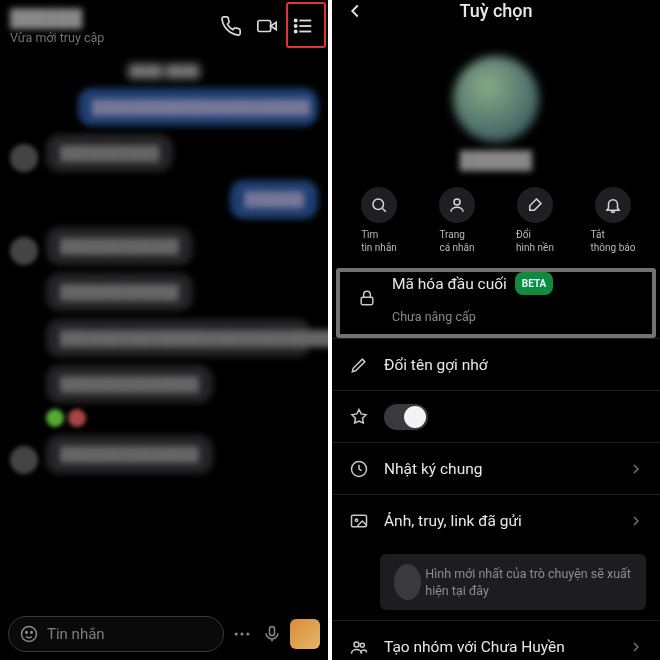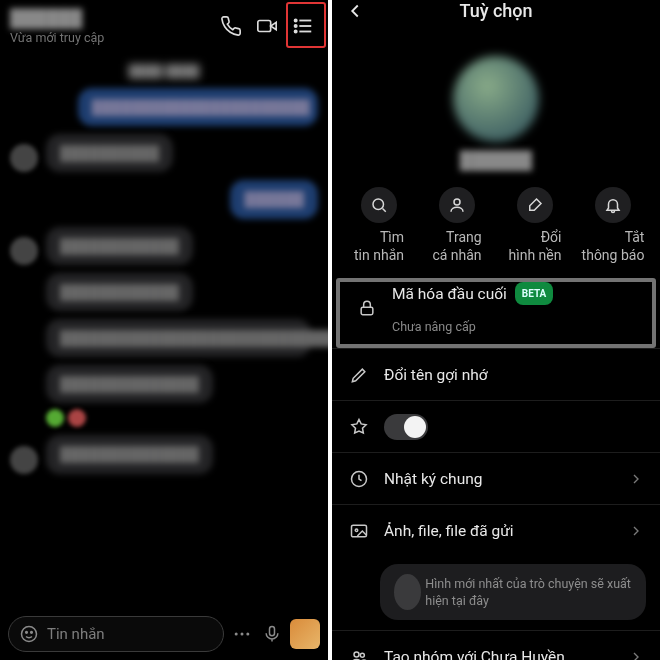--- a/index.html
+++ b/index.html
@@ -147,21 +147,21 @@
   .action-item {
     flex: 1; display: flex; flex-direction: column; align-items: center; gap: 6px;
   }
   .action-circle {
     width: 36px; height: 36px; border-radius: 50%;
     background: #1f1f21;
     display: flex; align-items: center; justify-content: center;
     color: #d8d8d8;
   }
   .action-label {
-    font-size: 14px; color: #b8b8b8; text-align: right;
+    font-size: 10px; color: #b8b8b8; text-align: left;
     line-height: 1.25; white-space: pre-line;
   }
   .row {
     display: flex; align-items: center;
     min-height: 52px;
     padding: 10px 16px;
     border-top: 0.5px solid #1d1d1d;
     gap: 14px;
     font-size: 15.5px;
   }
@@ -188,21 +188,21 @@
     width: 44px; height: 26px; border-radius: 13px; background: #3a3a3c;
     position: relative;
   }
   .toggle::after {
     content: ""; position: absolute; top: 2px; right: 2px;
     width: 22px; height: 22px; border-radius: 50%; background: #f3f3f3;
   }
   .media-card {
     margin: 8px 14px 10px 48px;
     background: #1d1d1f;
-    border-radius: 18px;
+    border-radius: 6px;
     display: flex; align-items: center; gap: 4px;
     padding: 10px 14px;
   }
   .media-circle {
     width: 36px; height: 36px; border-radius: 50%;
     background: #3a3a3c;
   }
   .media-text { font-size: 12.5px; color: #8d8d8d; line-height: 1.4; }
 
   svg { display: block; }
@@ -415,21 +415,21 @@
   </div>
 
   <div class="row">
     <div class="row-icon">
       <svg width="20" height="20" viewBox="0 0 24 24" fill="none" stroke="currentColor" stroke-width="1.8">
           <rect x="3" y="5" width="18" height="14" rx="2"></rect>
           <circle cx="9" cy="11" r="1.5"></circle>
           <path d="M21 17l-5-5-6 6"></path>
         </svg>
     </div>
-    <div class="row-body"><span>Ảnh, file, file đã gửi</span></div>
+    <div class="row-body"><span>Ảnh, truy, link đã gửi</span></div>
     <div class="row-chevron">
       <svg width="16" height="16" viewBox="0 0 24 24" fill="none" stroke="currentColor" stroke-width="2">
           <path d="M9 6l6 6-6 6"></path>
         </svg>
     </div>
   </div>
   <div class="media-card">
     <div class="media-circle"></div>
     <div class="media-text">Hình mới nhất của trò chuyện sẽ xuất hiện tại đây</div>
   </div>

